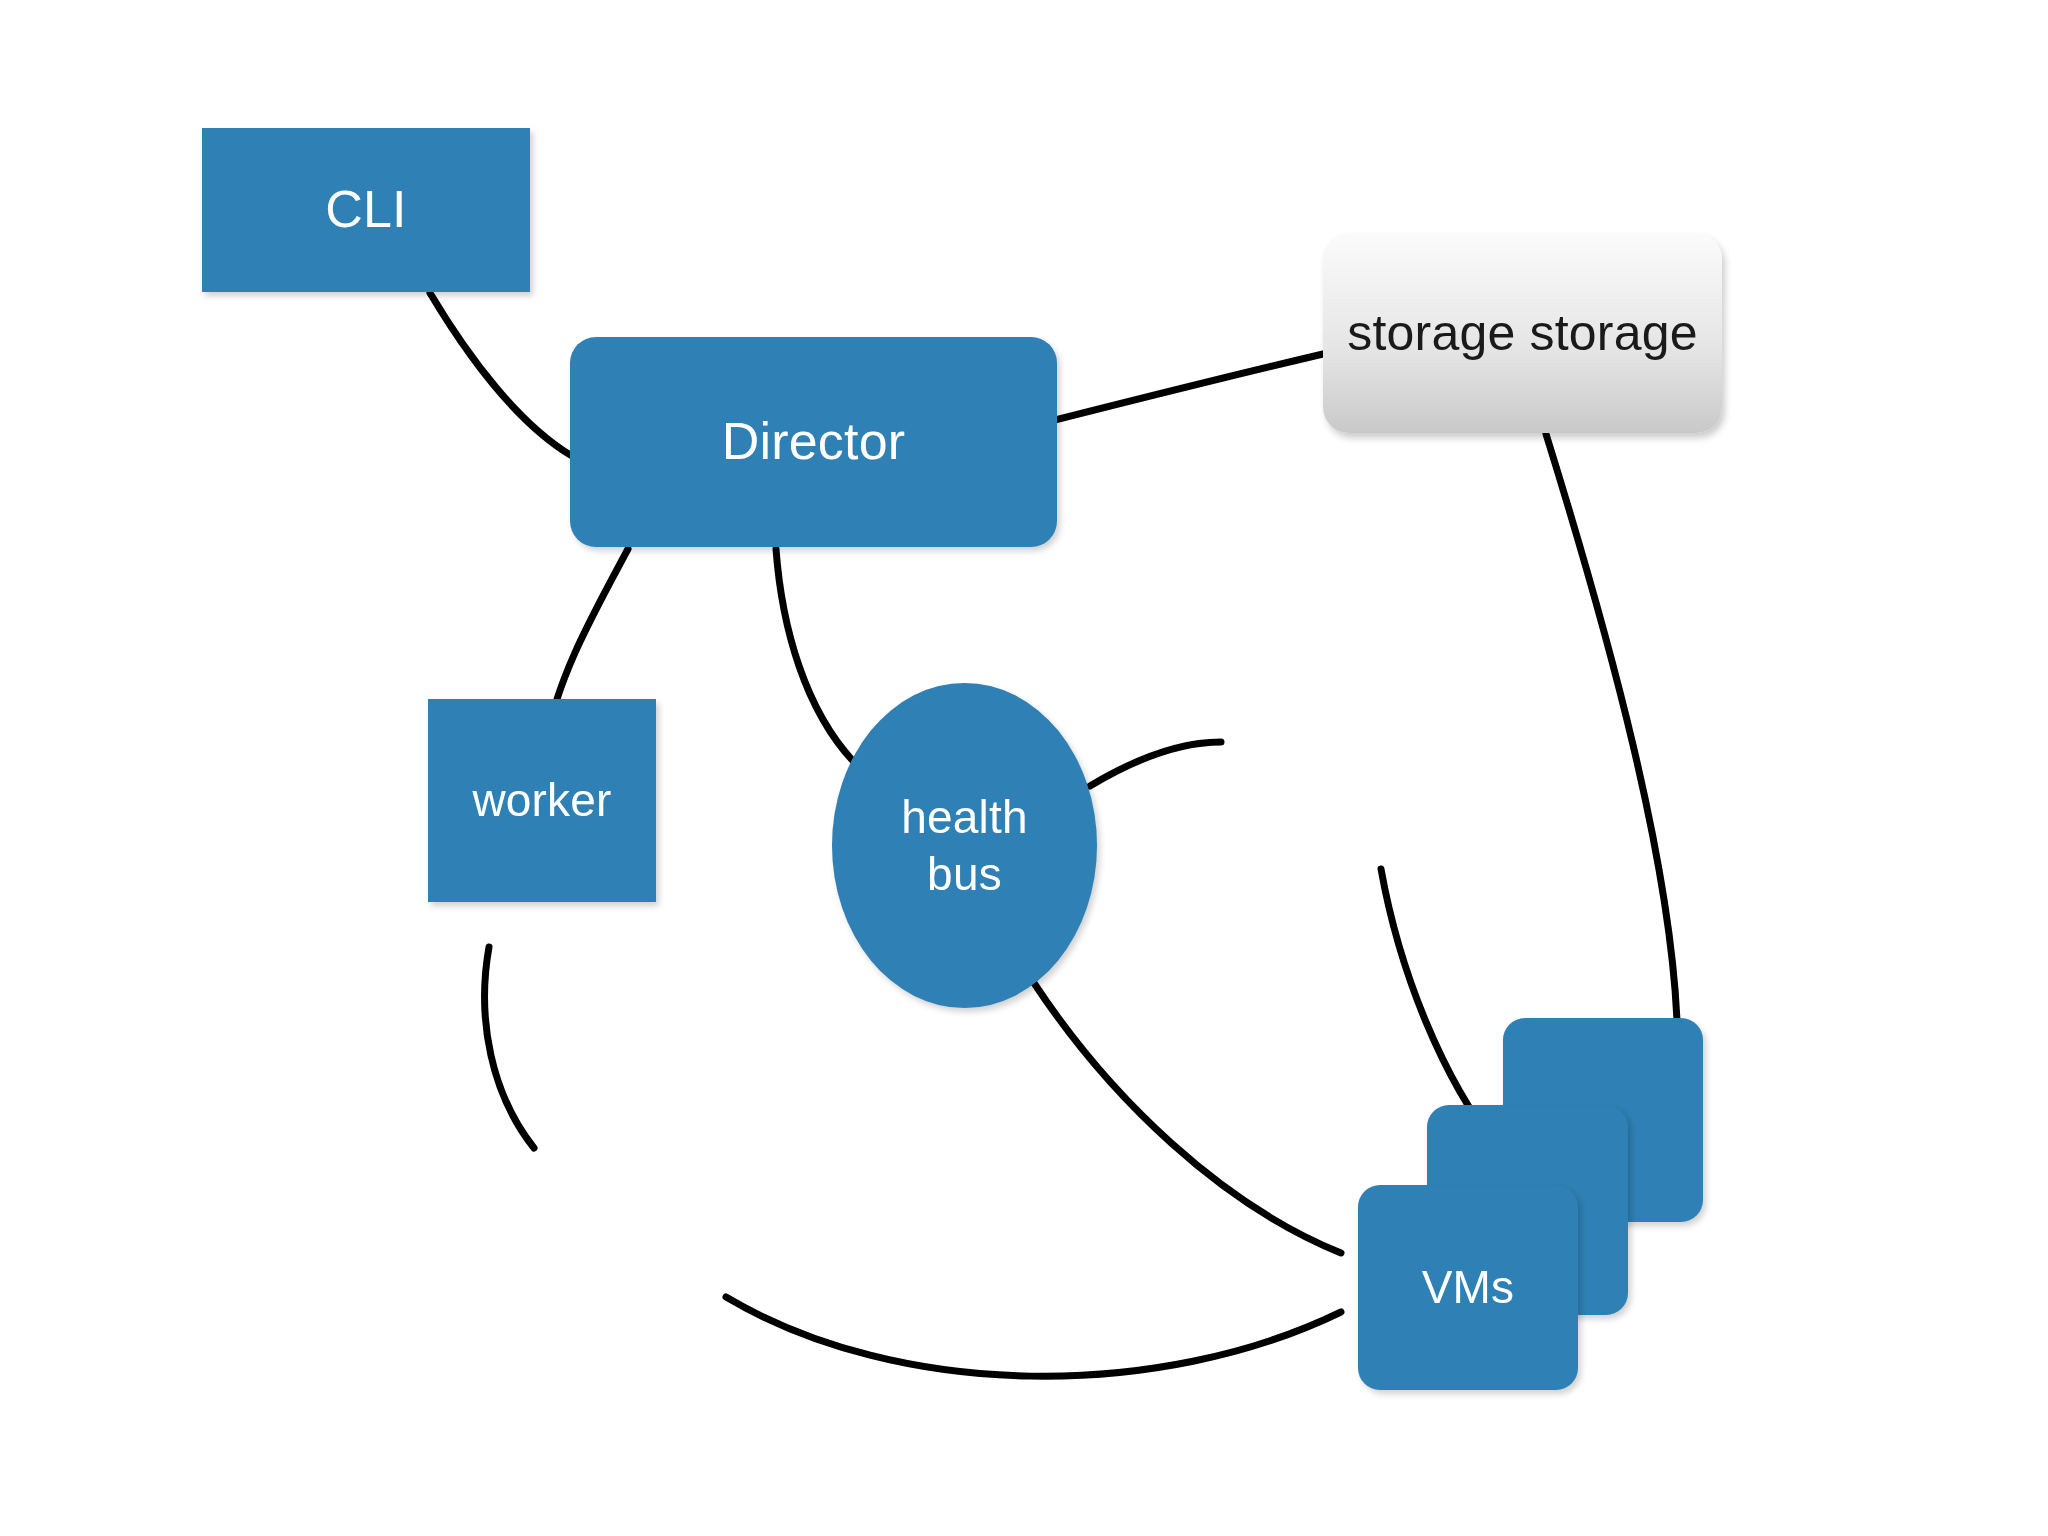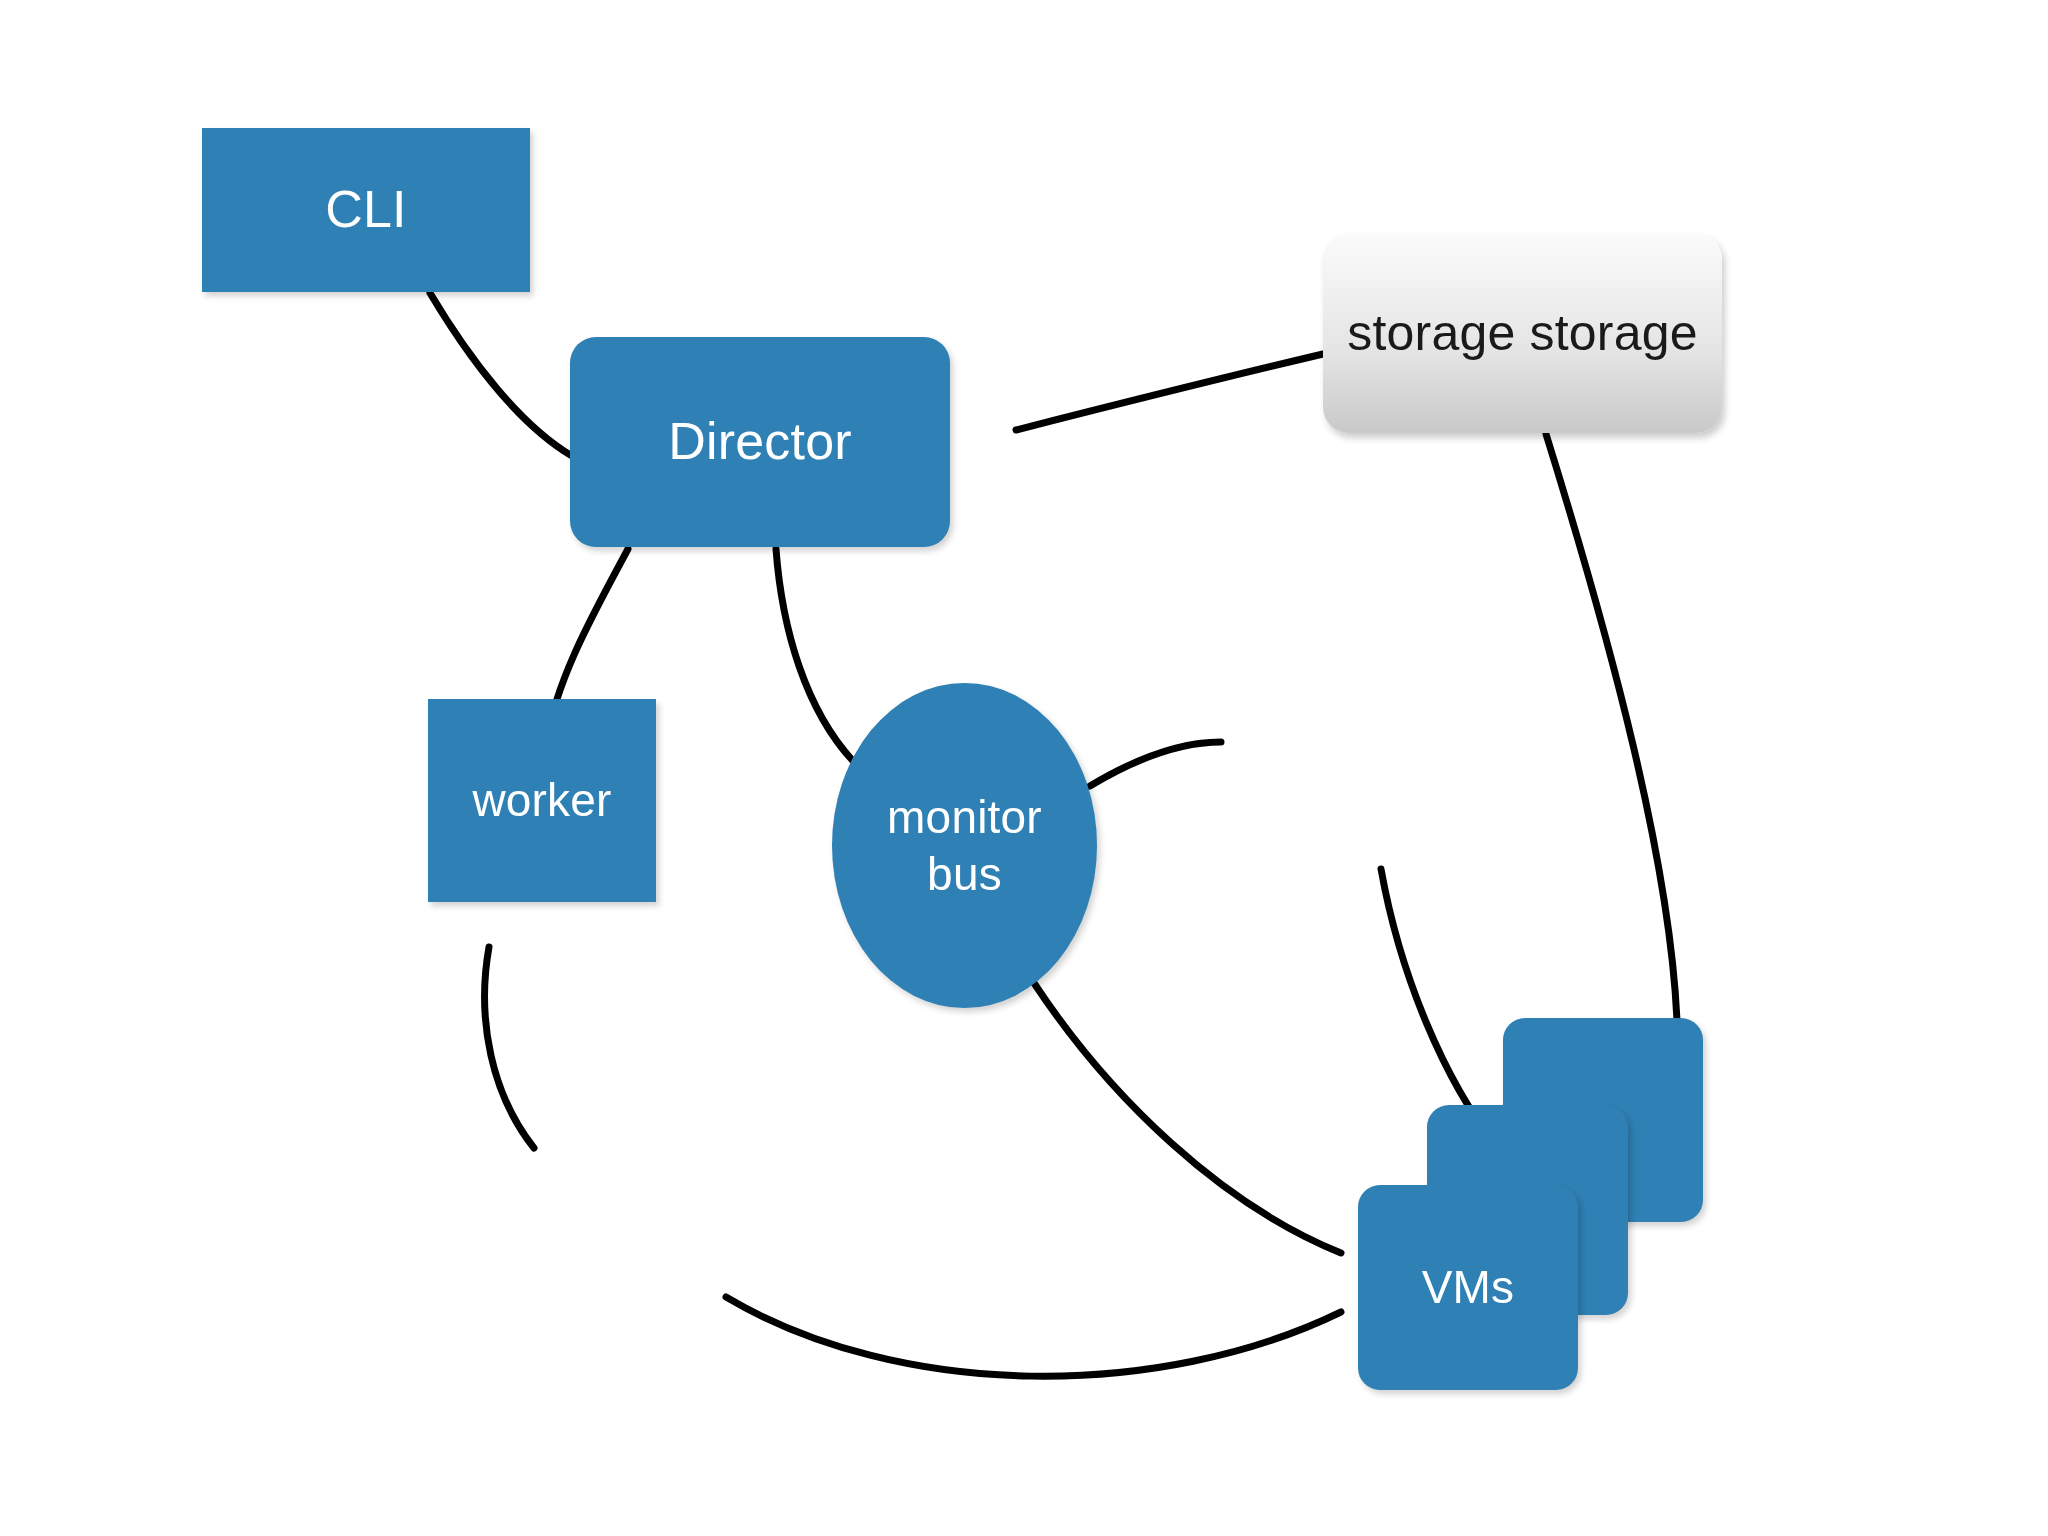--- a/index.html
+++ b/index.html
@@ -53,21 +53,21 @@
 
   .label {
     display: block;
     white-space: pre-line;
     font-weight: 400;
     letter-spacing: 0.2px;
   }
 
   
   #node-cli            { left: 202px;  top: 128px;  width: 328px; height: 164px; }
-  #node-director       { left: 570px;  top: 337px;  width: 380px; height: 210px; }
+  #node-director       { left: 570px;  top: 337px;  width: 487px; height: 210px; }
   #node-object-storage { left: 1323px; top: 233px;  width: 399px; height: 200px; }
   #node-worker         { left: 428px;  top: 699px;  width: 228px; height: 203px; }
   #node-message-bus    { left: 832px;  top: 683px;  width: 265px; height: 325px; }
   #node-health-monitor { left: 1220px; top: 665px;  width: 300px; height: 203px; }
   #node-iaas           { left: 523px;  top: 1140px; width: 204px; height: 202px; }
   #node-vms-back       { left: 1503px; top: 1018px; width: 200px; height: 204px; }
   #node-vms-mid        { left: 1427px; top: 1105px; width: 201px; height: 210px; }
   #node-vms-front      { left: 1340px; top: 1185px; width: 220px; height: 205px; margin-left: 18px; }
 
   .fs-52 { font-size: 52px; }
@@ -104,21 +104,21 @@
 
   <div class="node node-gray r-med" id="node-object-storage">
     <span class="label fs-50">storage storage</span>
   </div>
 
   <div class="node node-blue r-none" id="node-worker">
     <span class="label fs-46">worker</span>
   </div>
 
   <div class="node node-blue ellipse" id="node-message-bus">
-    <span class="label fs-46">monitor
+    <span class="label fs-46">health
 bus</span>
   </div>
 
 
 
   <div class="node node-blue r-sq" id="node-vms-back"></div>
   <div class="node node-blue r-sq" id="node-vms-mid"></div>
   <div class="node node-blue r-sq" id="node-vms-front">
     <span class="label fs-46">VMs</span>
   </div>

